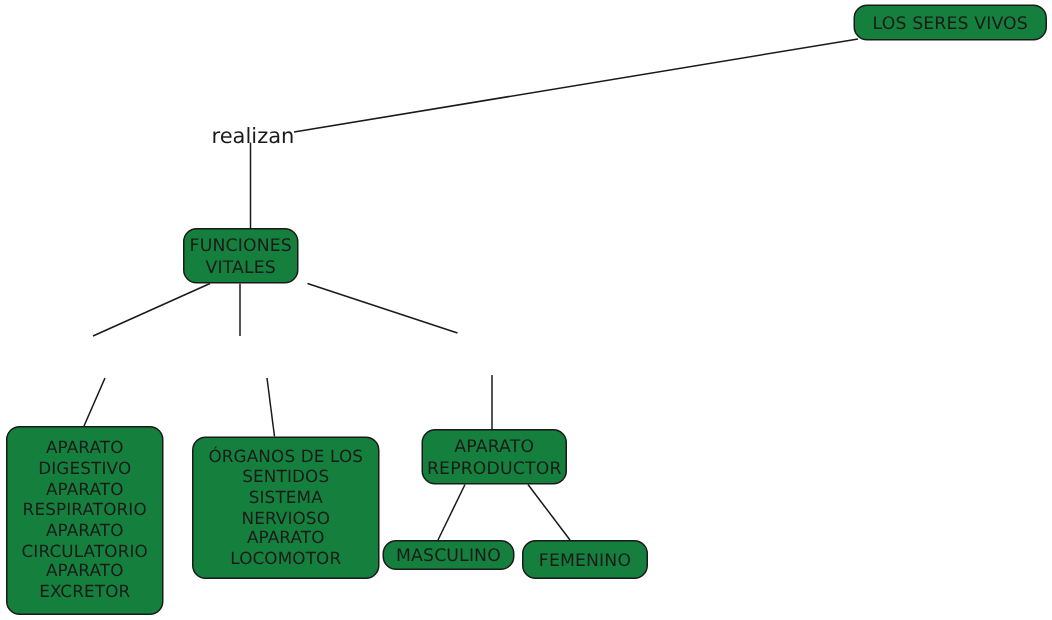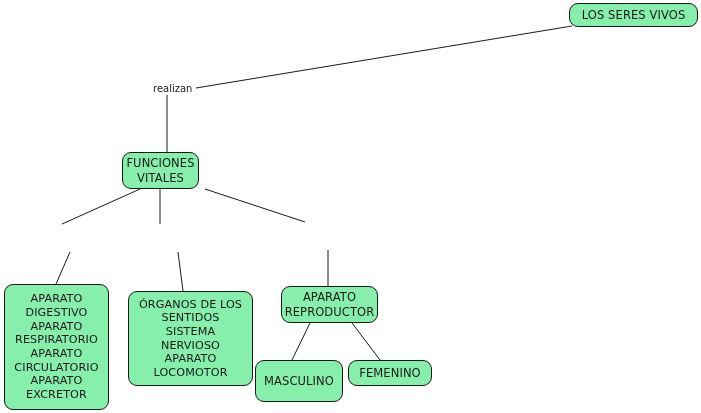--- a/index.html
+++ b/index.html
@@ -26,49 +26,48 @@
     position: absolute;
     left: 0;
     top: 0;
     width: 701px;
     height: 413px;
     pointer-events: none;
   }
   .node {
     position: absolute;
     box-sizing: border-box;
-    background: #86efac;
+    background: #15803d;
     border: 1px solid #1a1a1a;
     border-radius: 9px;
     color: #1a1a1a;
     display: flex;
     align-items: center;
     justify-content: center;
     text-align: center;
     line-height: 1.22;
     white-space: pre-line;
     font-size: 11.5px;
     letter-spacing: .1px;
   }
   .node-root      { left: 569px; top: 3px;   width: 129px; height: 24px; }
   .node-central   { left: 122px; top: 152px; width: 77px;  height: 37px; }
   .node-nutricion { left: 8px;   top: 224px; width: 90px;  height: 28px; }
   .node-relacion  { left: 134px; top: 224px; width: 81px;  height: 28px; }
   .node-reproduccion { left: 267px; top: 222px; width: 119px; height: 28px; }
   .node-list-nutricion { left: 4px; top: 284px; width: 105px; height: 126px; font-size: 11.2px; }
   .node-list-relacion  { left: 128px; top: 291px; width: 125px; height: 95px; font-size: 11.2px; }
   .node-ap-reproductor { left: 281px; top: 286px; width: 97px; height: 37px; }
-  .node-masculino { left: 255px; top: 360px; width: 88px; height: 42px; }
+  .node-masculino { left: 255px; top: 360px; width: 88px; height: 20px; }
   .node-femenino  { left: 348px; top: 360px; width: 84px; height: 26px; }
   .edge-label {
     position: absolute;
-    font-size: 10px;
+    font-size: 14px;
     color: #1a1a1a;
     white-space: nowrap;
-    margin-left: 12px;
   }
   .label-realizan { left: 141px; top: 83px; }
 </style>
 </head>
 <body>
 
 <div id="map-canvas">
 
   <svg id="edge-layer" viewBox="0 0 701 413">
     <g stroke="#1a1a1a" stroke-width="1" fill="none" shape-rendering="geometricPrecision">

